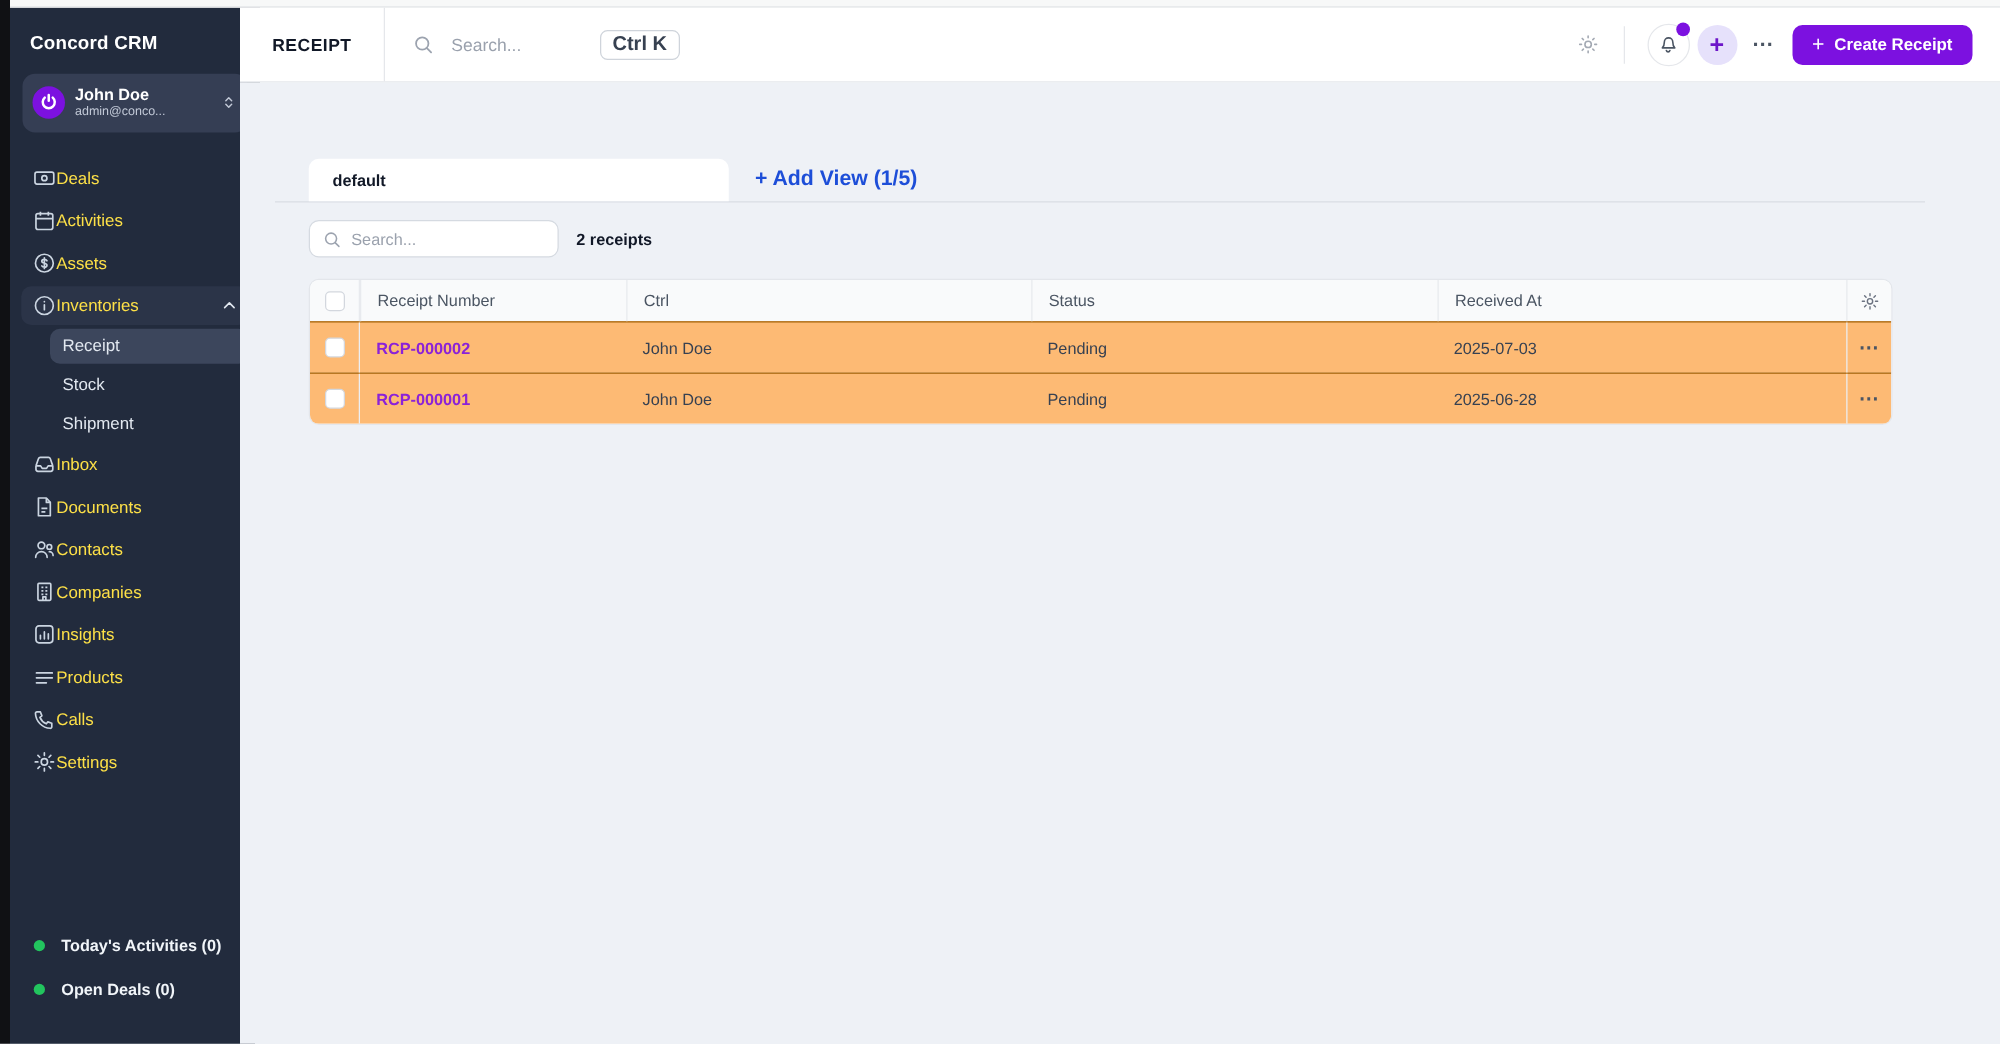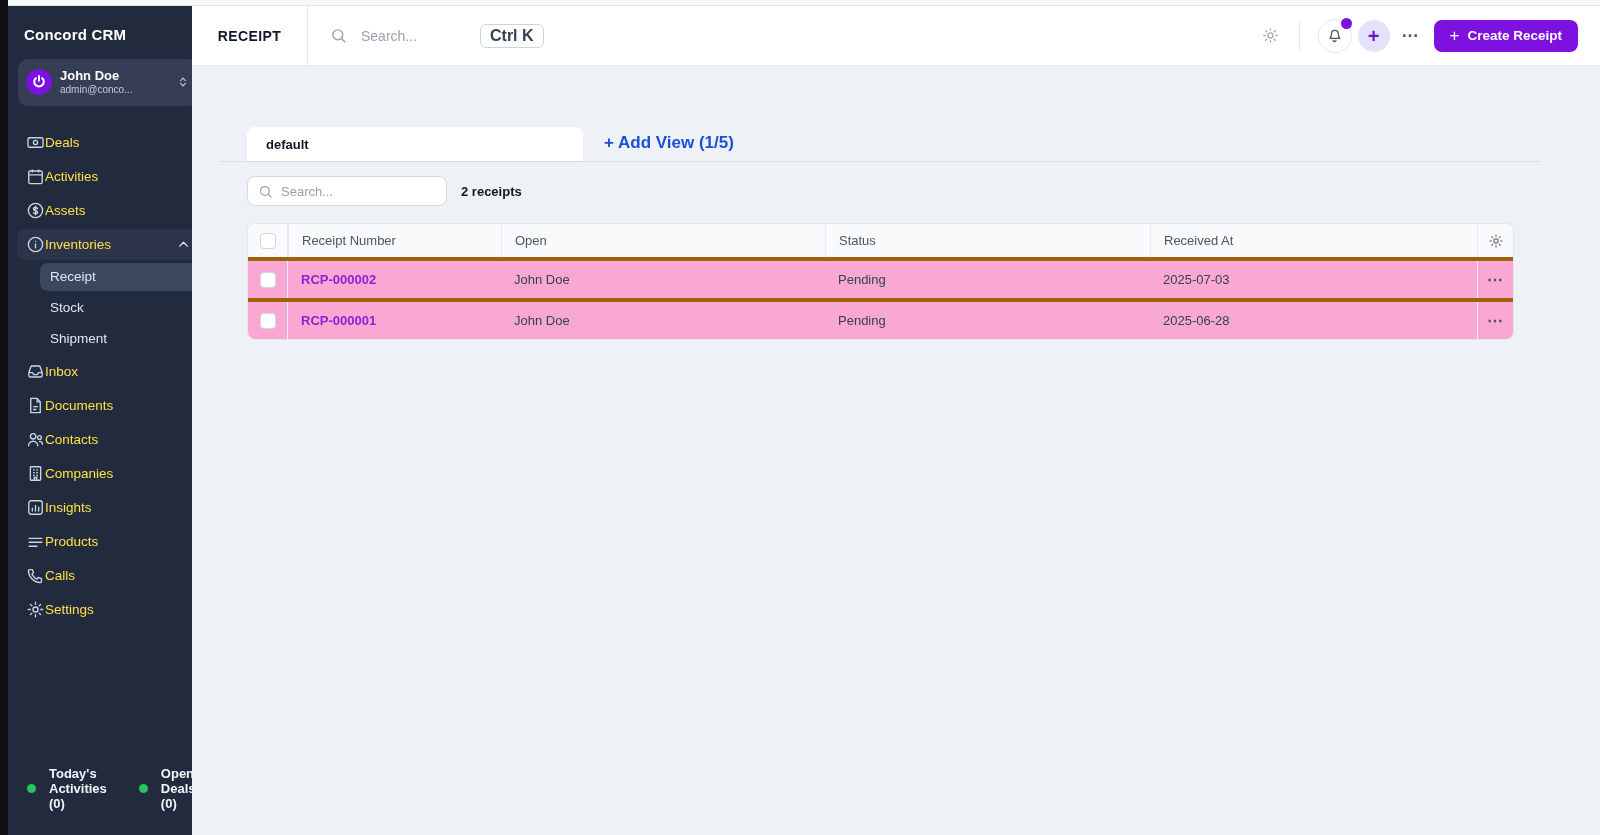--- a/index.html
+++ b/index.html
@@ -17,21 +17,21 @@
   .user-meta { flex:1; min-width:0; }
   .user-name { font-size:13px; color:#fff; font-weight:600; line-height:1.25; }
   .user-email { font-size:10px; color:#c3cad8; line-height:1.25; white-space:nowrap; overflow:hidden; }
   .nav { margin-top:18px; flex:1; overflow:hidden; }
   .nav-item { display:flex; align-items:center; height:31px; margin:3px 9px; padding:0 9px; border-radius:8px; font-size:13.5px; cursor:pointer; color:#fde047; }
   .nav-item .ic { width:19px; height:19px; color:#cbd5e1; flex:none; display:flex; }
   .nav-item.expanded { background:#2b3448; }
   .nav-item .spacer { flex:1; }
   .sub-item { display:flex; align-items:center; height:28px; margin:3px 9px 3px 32px; padding:0 10px; border-radius:8px; font-size:13.5px; cursor:pointer; color:#e2e8f0; }
   .sub-item.active { background:#3c465c; }
-  .side-footer { padding:0 0 24px 19px; display:flex; flex-direction:row; gap:20px; }
+  .side-footer { padding:0 0 36px 19px; display:flex; flex-direction:column; gap:20px; }
   .foot-item { display:flex; align-items:center; gap:13px; font-size:13px; font-weight:600; color:#f1f5f9; }
   .dot { width:9px; height:9px; border-radius:50%; background:#22c55e; flex:none; }
   svg { display:block; }
 
   
   .main { position:absolute; left:192px; top:6px; right:0; bottom:0; display:flex; flex-direction:column; }
   .appbar { height:60px; background:#fff; border-bottom:1px solid #e5e7eb; display:flex; align-items:center; flex:none; }
   .page-title-box { width:116px; height:100%; display:flex; align-items:center; justify-content:center; border-right:1px solid #e5e7eb; }
   .page-title { font-size:14px; font-weight:bold; color:#111827; letter-spacing:.4px; }
   .gsearch { display:flex; align-items:center; margin-left:22px; gap:14px; cursor:pointer; }
@@ -58,21 +58,21 @@
   .search-input input { border:none; outline:none; font-size:13px; color:#374151; width:100%; font-family:inherit; background:transparent; }
   .search-input input::placeholder { color:#9aa1ad; }
   .search-input .ic { color:#9ca3af; flex:none; }
   .count { font-size:13px; font-weight:bold; color:#111827; }
 
   .table-card { margin:17px 0 0 27px; width:1267px; background:#fff; border:1px solid #e3e6eb; border-radius:8px; overflow:hidden; }
   .trow { display:grid; grid-template-columns:40px 213px 324px 325px 327px 36px; align-items:center; }
   .thead { background:#f9fafb; height:33px; font-size:13px; color:#4b5563; }
   .thead .cell { border-left:1px solid #e8eaee; height:100%; display:flex; align-items:center; }
   .thead .cell:first-child { border-left:none; }
-  .tbody-row { height:41px; border-top:4px solid #a16207; font-size:13px; color:#374151; background:#f9a8d4; }
+  .tbody-row { height:41px; border-top:1px solid #a16207; font-size:13px; color:#374151; background:#fdba74; }
   .cell { padding-left:13px; }
   .cell.cb { display:flex; align-items:center; justify-content:center; padding:0; height:100%; border-right:1px solid #e8eaee; }
   .tbody-row .cell.cb { border-right:1px solid #eceef2; }
   .cell.actions { display:flex; align-items:center; justify-content:center; padding:0; height:100%; border-left:1px solid #e8eaee; }
   .tbody-row .cell.actions { border-left:1px solid #eceef2; }
   .checkbox { width:16px; height:16px; border:1px solid #d3d7de; border-radius:4px; background:#fff; cursor:pointer; }
   .link { color:#8b22d8; font-weight:600; cursor:pointer; text-decoration:none; }
   .gear-btn { color:#6b7280; cursor:pointer; }
   .row-more { color:#4b5563; font-size:16px; font-weight:bold; letter-spacing:1px; cursor:pointer; }
 </style>
@@ -305,21 +305,21 @@
       </div>
       <div class="count">2 receipts</div>
     </div>
 
     <div class="table-card">
       <div class="trow thead">
         <div class="cell cb">
             <span class="checkbox"></span>
           </div>
         <div class="cell">Receipt Number</div>
-        <div class="cell">Open</div>
+        <div class="cell">Ctrl</div>
         <div class="cell">Status</div>
         <div class="cell">Received At</div>
         <div class="cell actions">
           <span class="gear-btn">
             <svg width="16" height="16" viewBox="0 0 24 24" fill="none" stroke="currentColor" stroke-width="1.7" stroke-linecap="round">
                 <circle cx="12" cy="12" r="3.2"></circle>
                 <path d="M12 2.8v2.6M12 18.6v2.6M2.8 12h2.6M18.6 12h2.6M5.5 5.5l1.8 1.8M16.7 16.7l1.8 1.8M18.5 5.5l-1.8 1.8M7.3 16.7l-1.8 1.8"></path>
               </svg>
           </span>
         </div>

